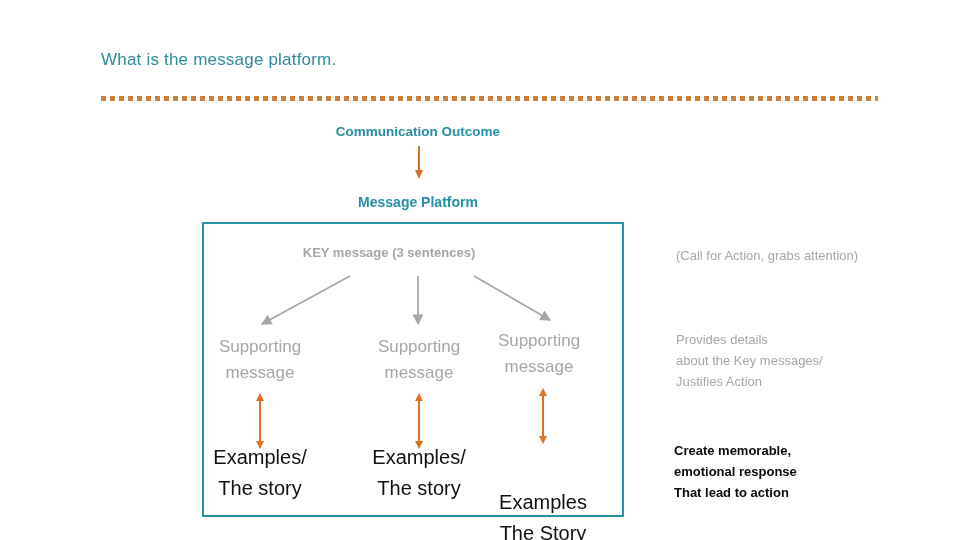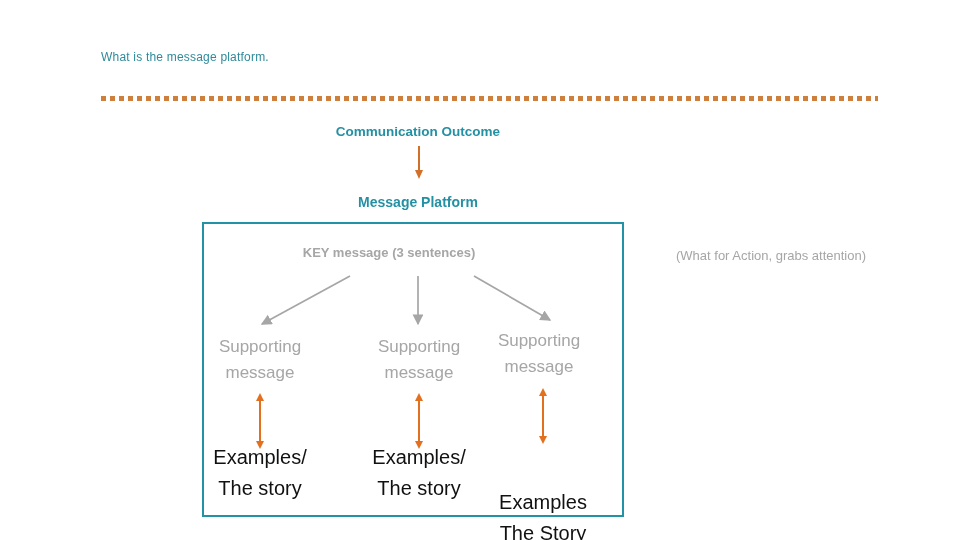--- a/index.html
+++ b/index.html
@@ -20,21 +20,21 @@
     position: absolute;
     inset: 0;
     background: #ffffff;
   }
 
   
   .slide-title {
     position: absolute;
     left: 101px;
     top: 50px;
-    font-size: 12px;
+    font-size: 17px;
     color: #2f8a9b;
     letter-spacing: 0.2px;
     white-space: nowrap;
   }
 
   
   .divider {
     position: absolute;
     left: 101px;
     top: 96px;
@@ -265,15 +265,21 @@
     <div class="head-dn"></div>
   </div>
 
   <div class="example c1" style="white-space: pre-line;">Examples/
 The story</div>
   <div class="example c2" style="white-space: pre-line;">Examples/
 The story</div>
   <div class="example c3" style="white-space: pre-line; margin-top: 45px;">Examples
 The Story</div>
 
-  <div class="ann call">(What for Action, grabs attention)</div>
+  <div class="ann call">(Call for Action, grabs attention)</div>
+  <div class="ann provides">Provides details
+about the Key messages/
+Justifies Action</div>
+  <div class="ann create">Create memorable,
+ emotional response
+That lead to action</div>
 
 </div>
 
 </body></html>

